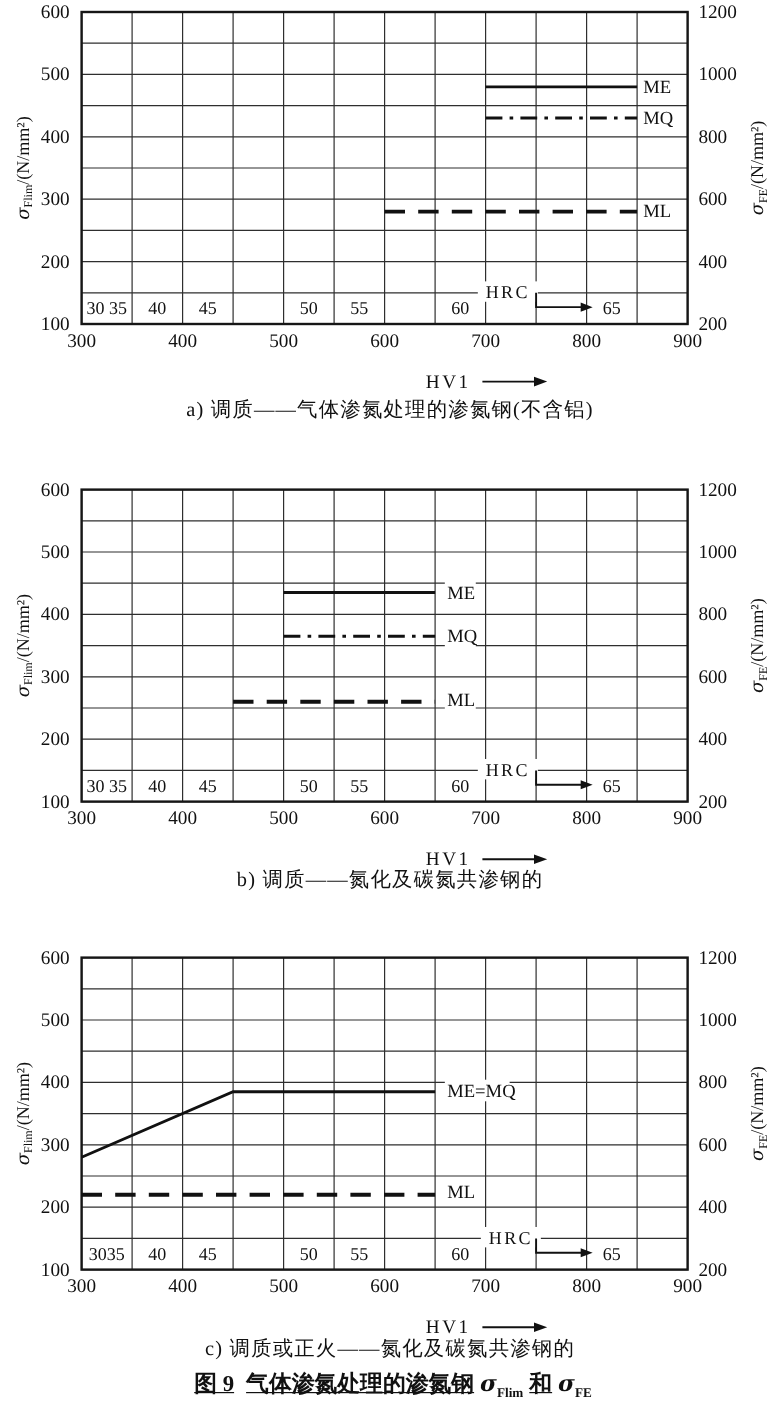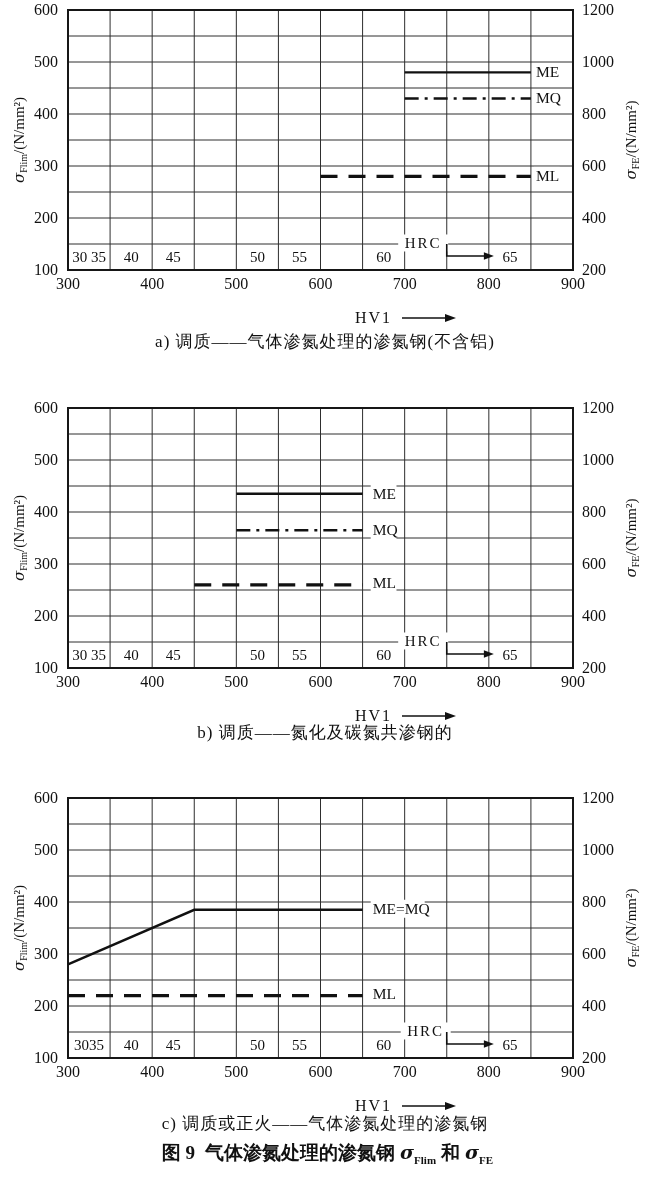--- a/index.html
+++ b/index.html
@@ -4,21 +4,21 @@
 <title>图 9</title>
 <style>
   html,body{margin:0;padding:0;background:#fff;}
   .page{position:relative;width:650px;height:1178px;background:#ffffff;overflow:hidden;
         font-family:"Liberation Serif","DejaVu Serif",serif;color:#111;}
   .chart-svg{position:absolute;left:0;display:block;}
   .caption{position:absolute;left:0;width:650px;text-align:center;
            font-size:17px;letter-spacing:1px;color:#111;white-space:nowrap;}
   .figure-title{position:absolute;left:0;width:650px;text-align:center;
                 font-size:19px;font-weight:bold;color:#111;white-space:nowrap;}
-  .figure-title .seg{margin:0 5px;}
+  .figure-title .seg{margin:0 5px;text-decoration:underline;}
   .figure-title sub, .sig sub{font-size:11px;font-weight:bold;}
   .sig i{font-family:"DejaVu Serif",serif;font-weight:bold;font-style:italic;}
   
   .grid{stroke:#2e2e2e;stroke-width:1;}
   .frame{fill:none;stroke:#161616;stroke-width:2;}
   .tick{font-family:"Liberation Serif","DejaVu Serif",serif;font-size:16px;fill:#111;}
   .hrc{font-family:"Liberation Serif","DejaVu Serif",serif;font-size:15px;fill:#111;}
   .slabel{font-family:"Liberation Serif","DejaVu Serif",serif;font-size:15.5px;fill:#111;}
   .axt{font-family:"Liberation Serif","DejaVu Serif",serif;font-size:15px;fill:#111;}
   .sub{font-size:10px;}
@@ -251,20 +251,20 @@
         <polyline points="68,176.4 194.25,121.80000000000001 362.5833333333333,121.80000000000001" class="ser solid"></polyline>
         <rect x="370.68333333333334" y="111.75999999999999" width="54" height="18" class="bg"></rect>
         <text x="372.68333333333334" y="125.75999999999999" class="slabel">ME=MQ</text>
         <polyline points="68,207.6 362.5833333333333,207.6" class="ser dash"></polyline>
         <rect x="370.68333333333334" y="196.51999999999998" width="25.8" height="18" class="bg"></rect>
         <text x="372.68333333333334" y="210.51999999999998" class="slabel">ML</text>
         <text x="392" y="323" class="tick end sp">HV1</text>
         <line x1="402" y1="318" x2="447" y2="318" class="thin"></line>
         <path d="M 456 318 l -11 -4 l 0 8 z" class="fill"></path>
       </svg>
-    <div class="caption" style="top:1112px">c) 调质或正火——气体渗氮处理的渗氮钢</div>
+    <div class="caption" style="top:1112px">c) 调质或正火——氮化及碳氮共渗钢的</div>
   </section>
 
   <div class="figure-title" style="top:1140px">
     <span class="seg">图 9</span><span class="seg">气体渗氮处理的渗氮钢</span><span class="sig"><i>σ</i><sub>Flim</sub></span><span class="seg">和</span><span class="sig"><i>σ</i><sub>FE</sub></span>
   </div>
 
 </div>
 
 </body></html>

